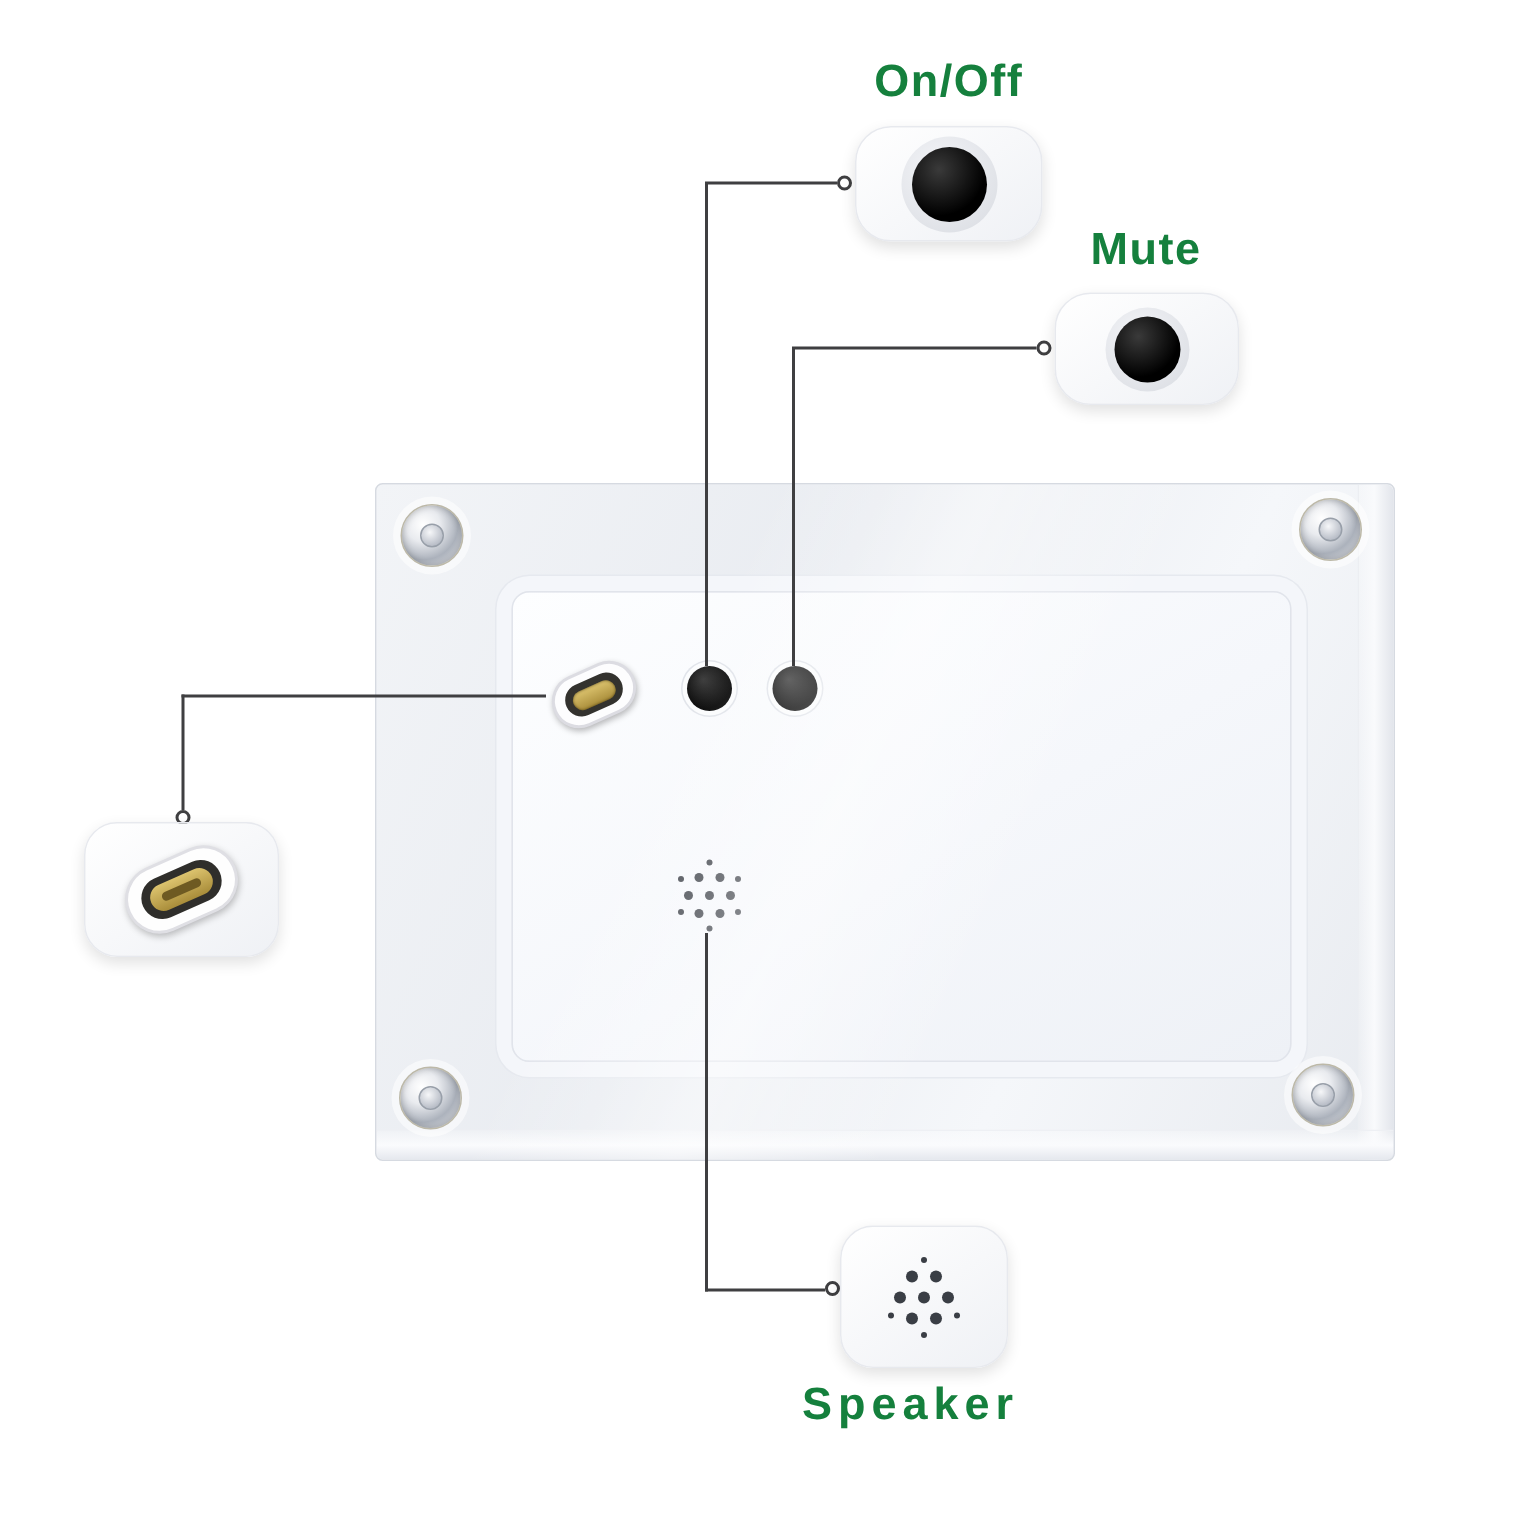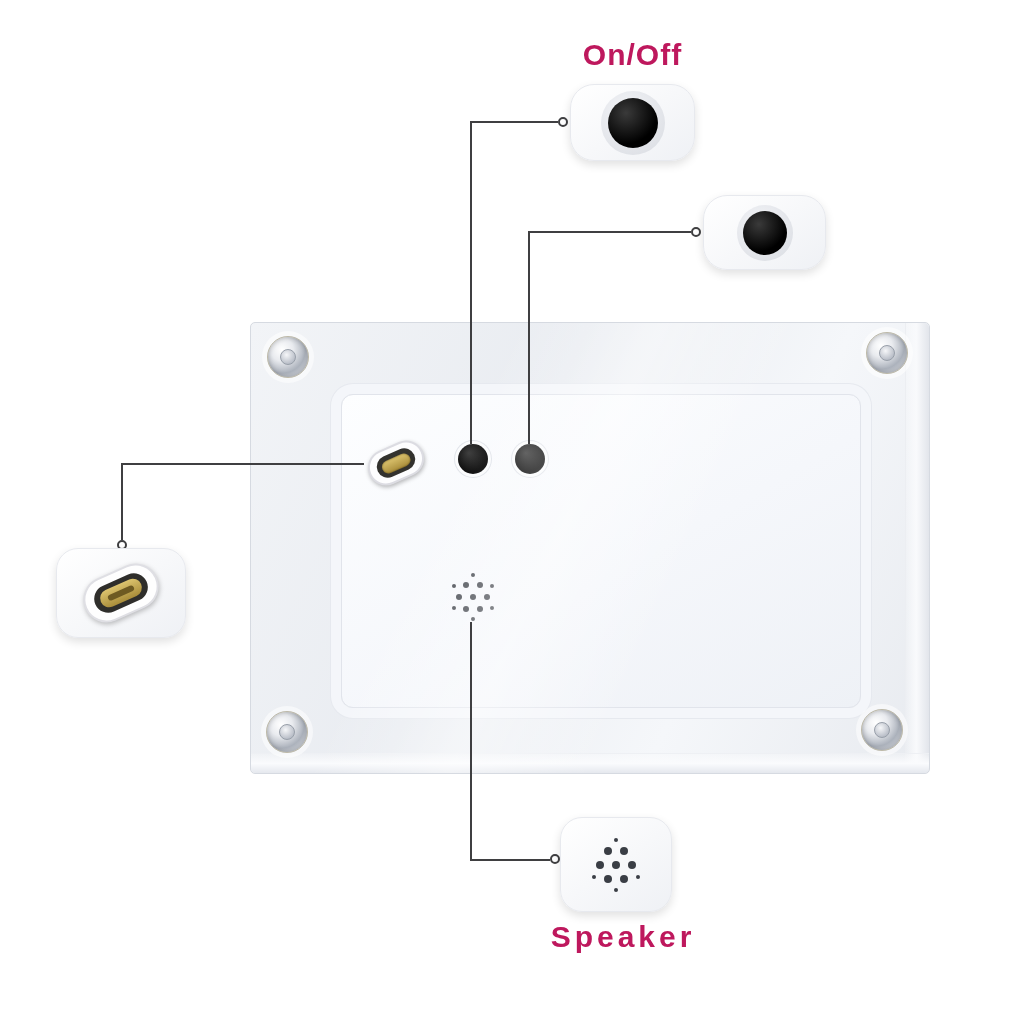--- a/index.html
+++ b/index.html
@@ -128,27 +128,27 @@
     position:relative; width:8px; height:8px; border-radius:50%; background:#3a3e45;
     box-shadow:
       16px 0 0 0 #3a3e45, 8px 14px 0 0 #3a3e45, -8px 14px 0 0 #3a3e45,
       -16px 0 0 0 #3a3e45, -8px -14px 0 0 #3a3e45, 8px -14px 0 0 #3a3e45,
       0 25px 0 -2px #3a3e45, 0 -25px 0 -2px #3a3e45,
       22px 12px 0 -2px #3a3e45, -22px 12px 0 -2px #3a3e45;
   }
 
   
   .label {
-    position:absolute; z-index:6; color:#be185d; font-weight:700;
+    position:absolute; z-index:6; color:#15803d; font-weight:700;
     font-size:30px; letter-spacing:1px; text-align:center;
   }
   .label-onoff   { left:555px; top:38px;  width:155px; }
   .label-mute    { left:700px; top:150px; width:128px; }
   .label-usb     { left:38px;  top:652px; width:168px; }
-  .label-speaker { left:528px; top:920px; width:190px; letter-spacing:4px; }
+  .label-speaker { left:512px; top:920px; width:190px; letter-spacing:4px; }
 </style>
 </head>
 <body>
 
 <div class="stage">
 
   <div class="acrylic">
     <div class="edge-right"></div>
     <div class="edge-bottom"></div>
 
@@ -217,15 +217,16 @@
         </div>
       </div>
     </div>
   </div>
 
   <div class="inset inset-speaker">
     <div class="spk-big"></div>
   </div>
 
   <div class="label label-onoff">On/Off</div>
+  <div class="label label-mute">Mute</div>
   <div class="label label-speaker">Speaker</div>
 
 </div>
 
 </body></html>

